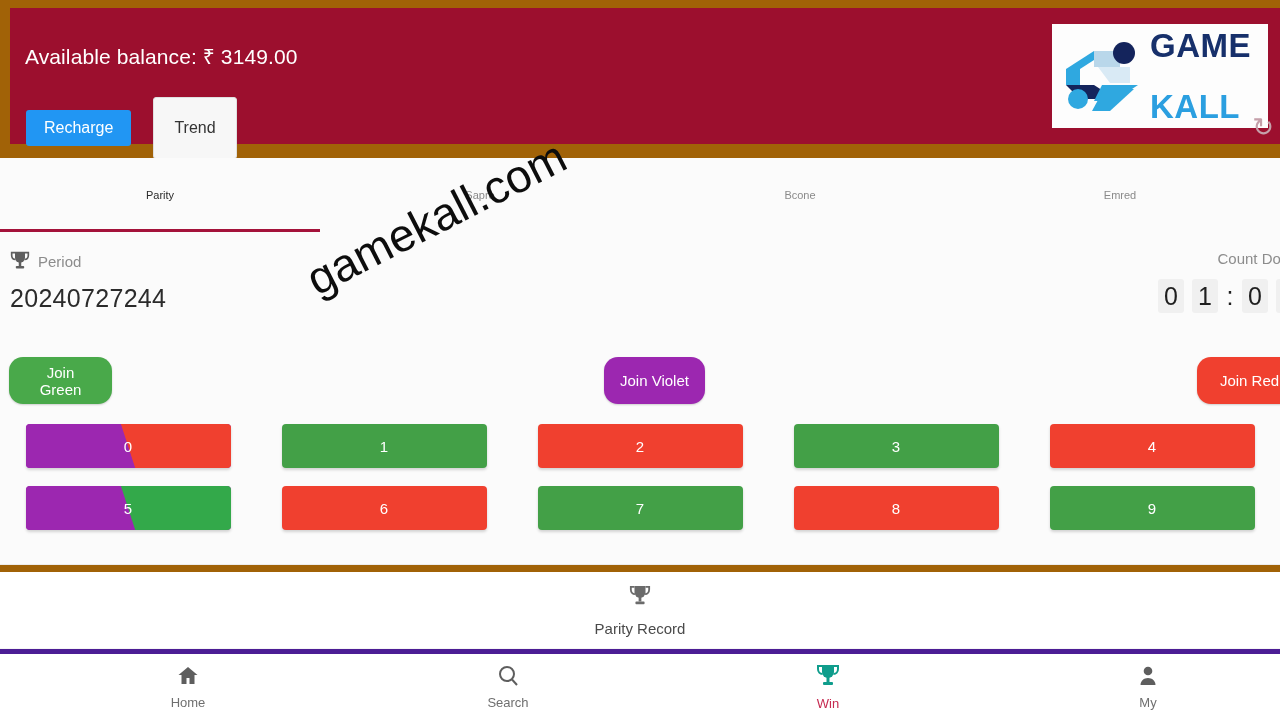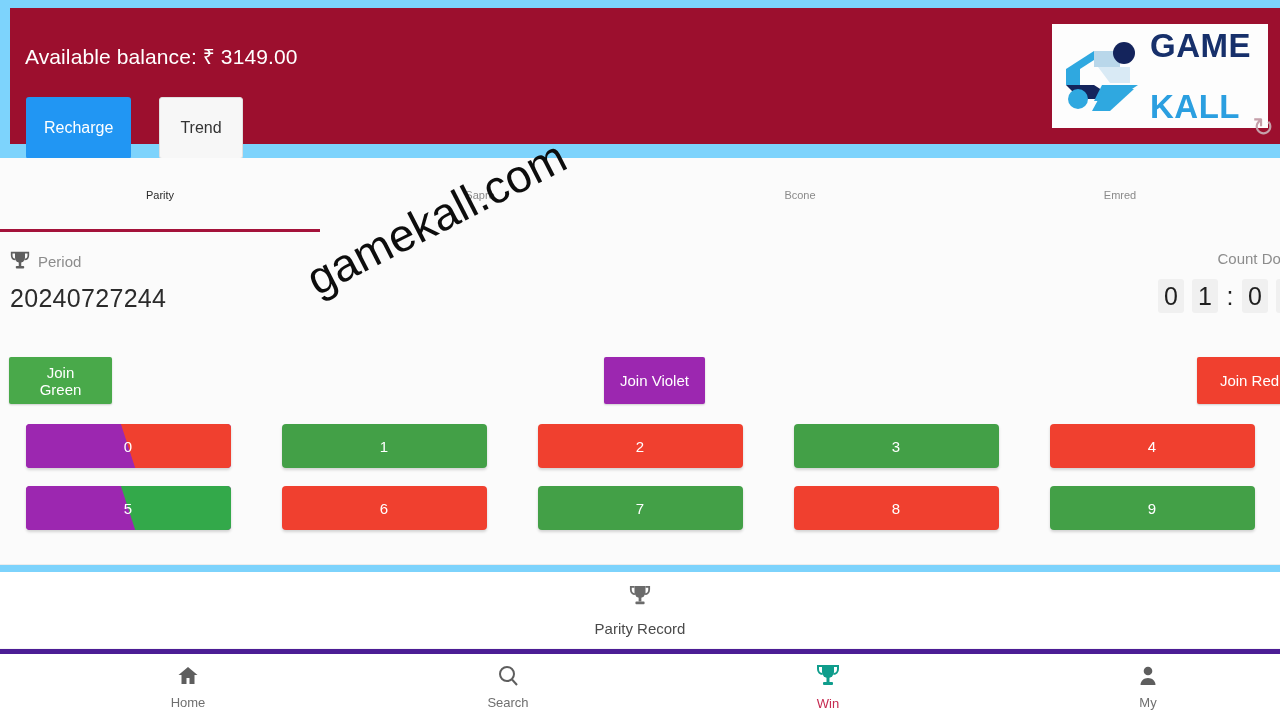--- a/index.html
+++ b/index.html
@@ -8,21 +8,21 @@
     width: 1280px;
     height: 720px;
     overflow: hidden;
     background: #ffffff;
     font-family: "Liberation Sans", sans-serif;
   }
   #app {
     position: relative;
     width: 1280px;
     height: 720px;
-    background: #7dd3fc;
+    background: #a16207;
     overflow: hidden;
   }
 
   
   .header {
     position: absolute;
     left: 10px;
     top: 8px;
     width: 1270px;
     height: 136px;
@@ -36,21 +36,22 @@
     color: #ffffff;
     font-size: 21px;
     letter-spacing: 0.1px;
     white-space: nowrap;
   }
   .hdr-btns {
     position: absolute;
     left: 16px;
     top: 89px;
     display: flex;
-    gap: 28px;
+    gap: 22px;
+    align-items: center;
   }
   .btn-recharge {
     background: #2196f3;
     color: #ffffff;
     border: none;
     border-radius: 3px;
     font-size: 16px;
     padding: 10px 18px;
     font-family: "Liberation Sans", sans-serif;
     cursor: pointer;
@@ -221,21 +222,21 @@
     top: 125px;
     width: 1280px;
     height: 50px;
   }
   .join-btn {
     position: absolute;
     top: 0;
     color: #ffffff;
     font-size: 15px;
     border: none;
-    border-radius: 2px;
+    border-radius: 14px;
     height: 47px;
     padding: 0 16px;
     font-family: "Liberation Sans", sans-serif;
     cursor: pointer;
     box-shadow: 0 1px 2px rgba(0,0,0,0.18);
   }
   .join-green  { left: 9px;   background: #49a94a; width: 103px; }
   .join-violet { left: 604px; background: #9c27b0; width: 101px; }
   .join-red    { left: 1197px; background: #f0402f; width: 105px; }
 

